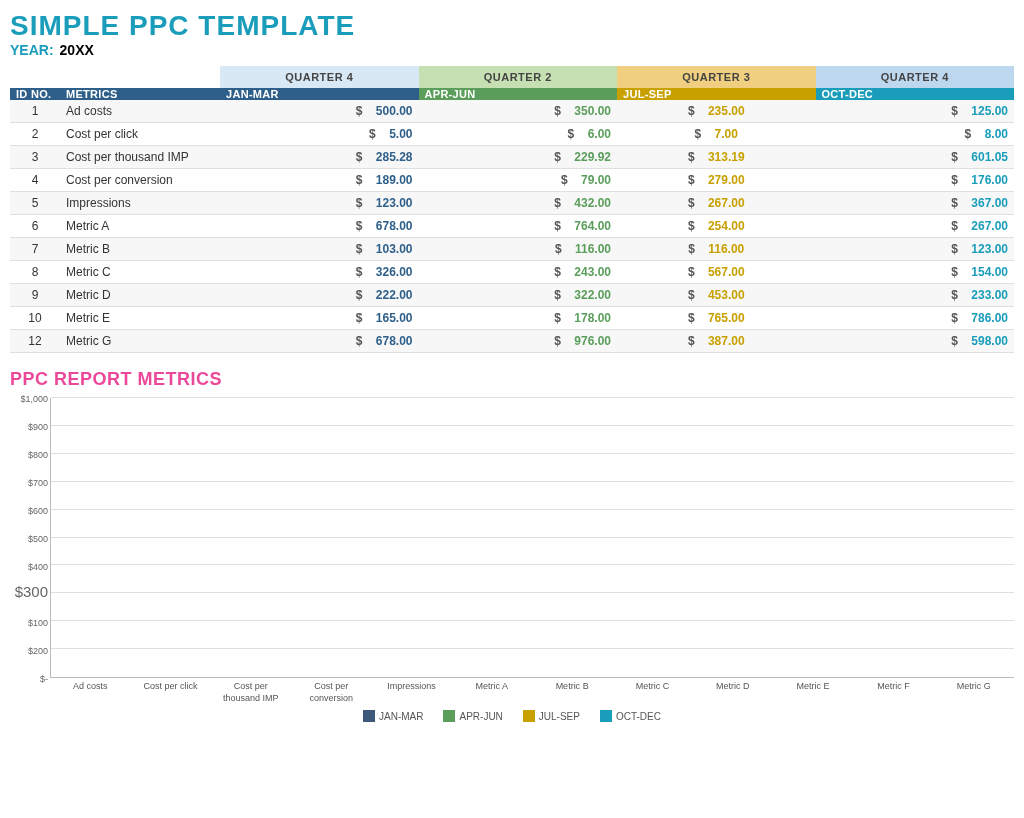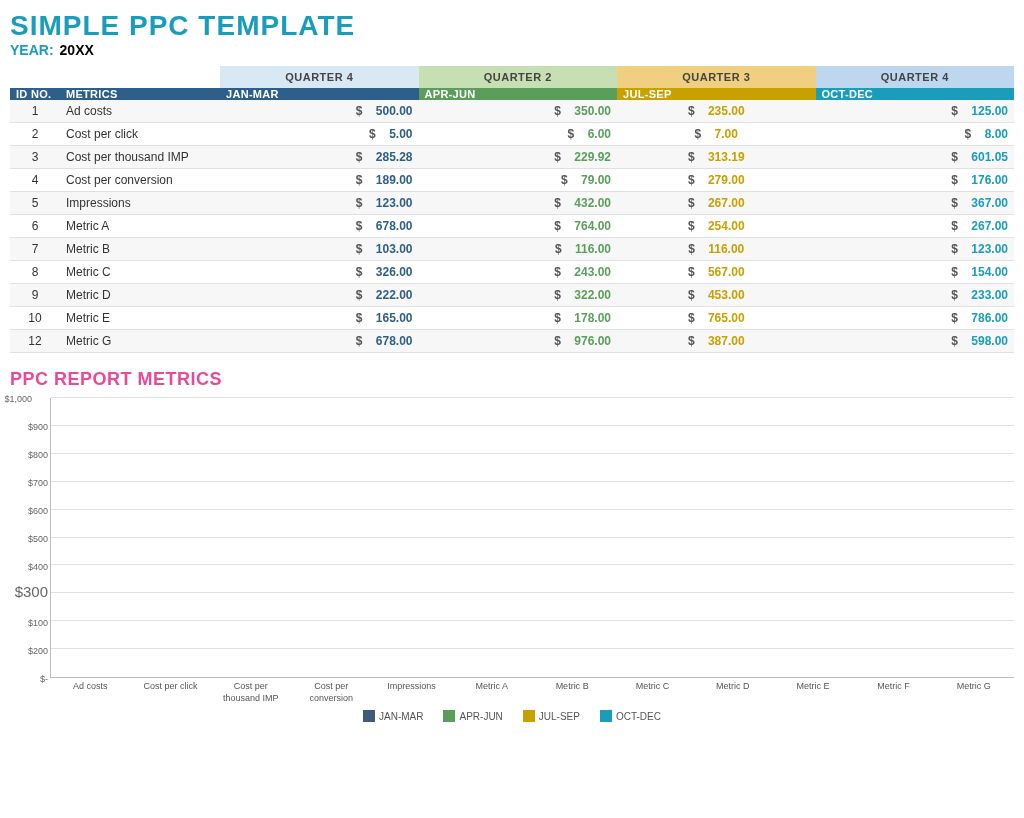--- a/index.html
+++ b/index.html
@@ -166,21 +166,21 @@
   </tr>
     </tbody>
 </table>
 
 <div>
   <div class="section-title">PPC REPORT METRICS</div>
   <div class="chart-container">
     <div style="display:flex; height:280px;">
 
       <div style="width:40px; position:relative; flex-shrink:0;" id="y-axis-container">
-      <div style="position: absolute; right: 18px; bottom: calc(100% - 6px); font-size: 9px; color: rgb(102, 102, 102); text-align: right;">$1,000</div>
+      <div style="position: absolute; right: 2px; bottom: calc(100% - 6px); font-size: 9px; color: rgb(102, 102, 102); text-align: right;">$1,000</div>
           <div style="position: absolute; right: 2px; bottom: calc(90% - 6px); font-size: 9px; color: rgb(102, 102, 102); text-align: right;">$900</div>
           <div style="position: absolute; right: 2px; bottom: calc(80% - 6px); font-size: 9px; color: rgb(102, 102, 102); text-align: right;">$800</div>
           <div style="position: absolute; right: 2px; bottom: calc(70% - 6px); font-size: 9px; color: rgb(102, 102, 102); text-align: right;">$700</div>
           <div style="position: absolute; right: 2px; bottom: calc(60% - 6px); font-size: 9px; color: rgb(102, 102, 102); text-align: right;">$600</div>
           <div style="position: absolute; right: 2px; bottom: calc(50% - 6px); font-size: 9px; color: rgb(102, 102, 102); text-align: right;">$500</div>
           <div style="position: absolute; right: 2px; bottom: calc(40% - 6px); font-size: 9px; color: rgb(102, 102, 102); text-align: right;">$400</div>
           <div style="position: absolute; right: 2px; bottom: calc(30% - 6px); font-size: 15px; color: rgb(102, 102, 102); text-align: right;">$300</div>
           <div style="position: absolute; right: 2px; bottom: calc(20% - 6px); font-size: 9px; color: rgb(102, 102, 102); text-align: right;">$100</div>
           <div style="position: absolute; right: 2px; bottom: calc(10% - 6px); font-size: 9px; color: rgb(102, 102, 102); text-align: right;">$200</div>
           <div style="position: absolute; right: 2px; bottom: calc(0% - 6px); font-size: 9px; color: rgb(102, 102, 102); text-align: right;">$-</div>

